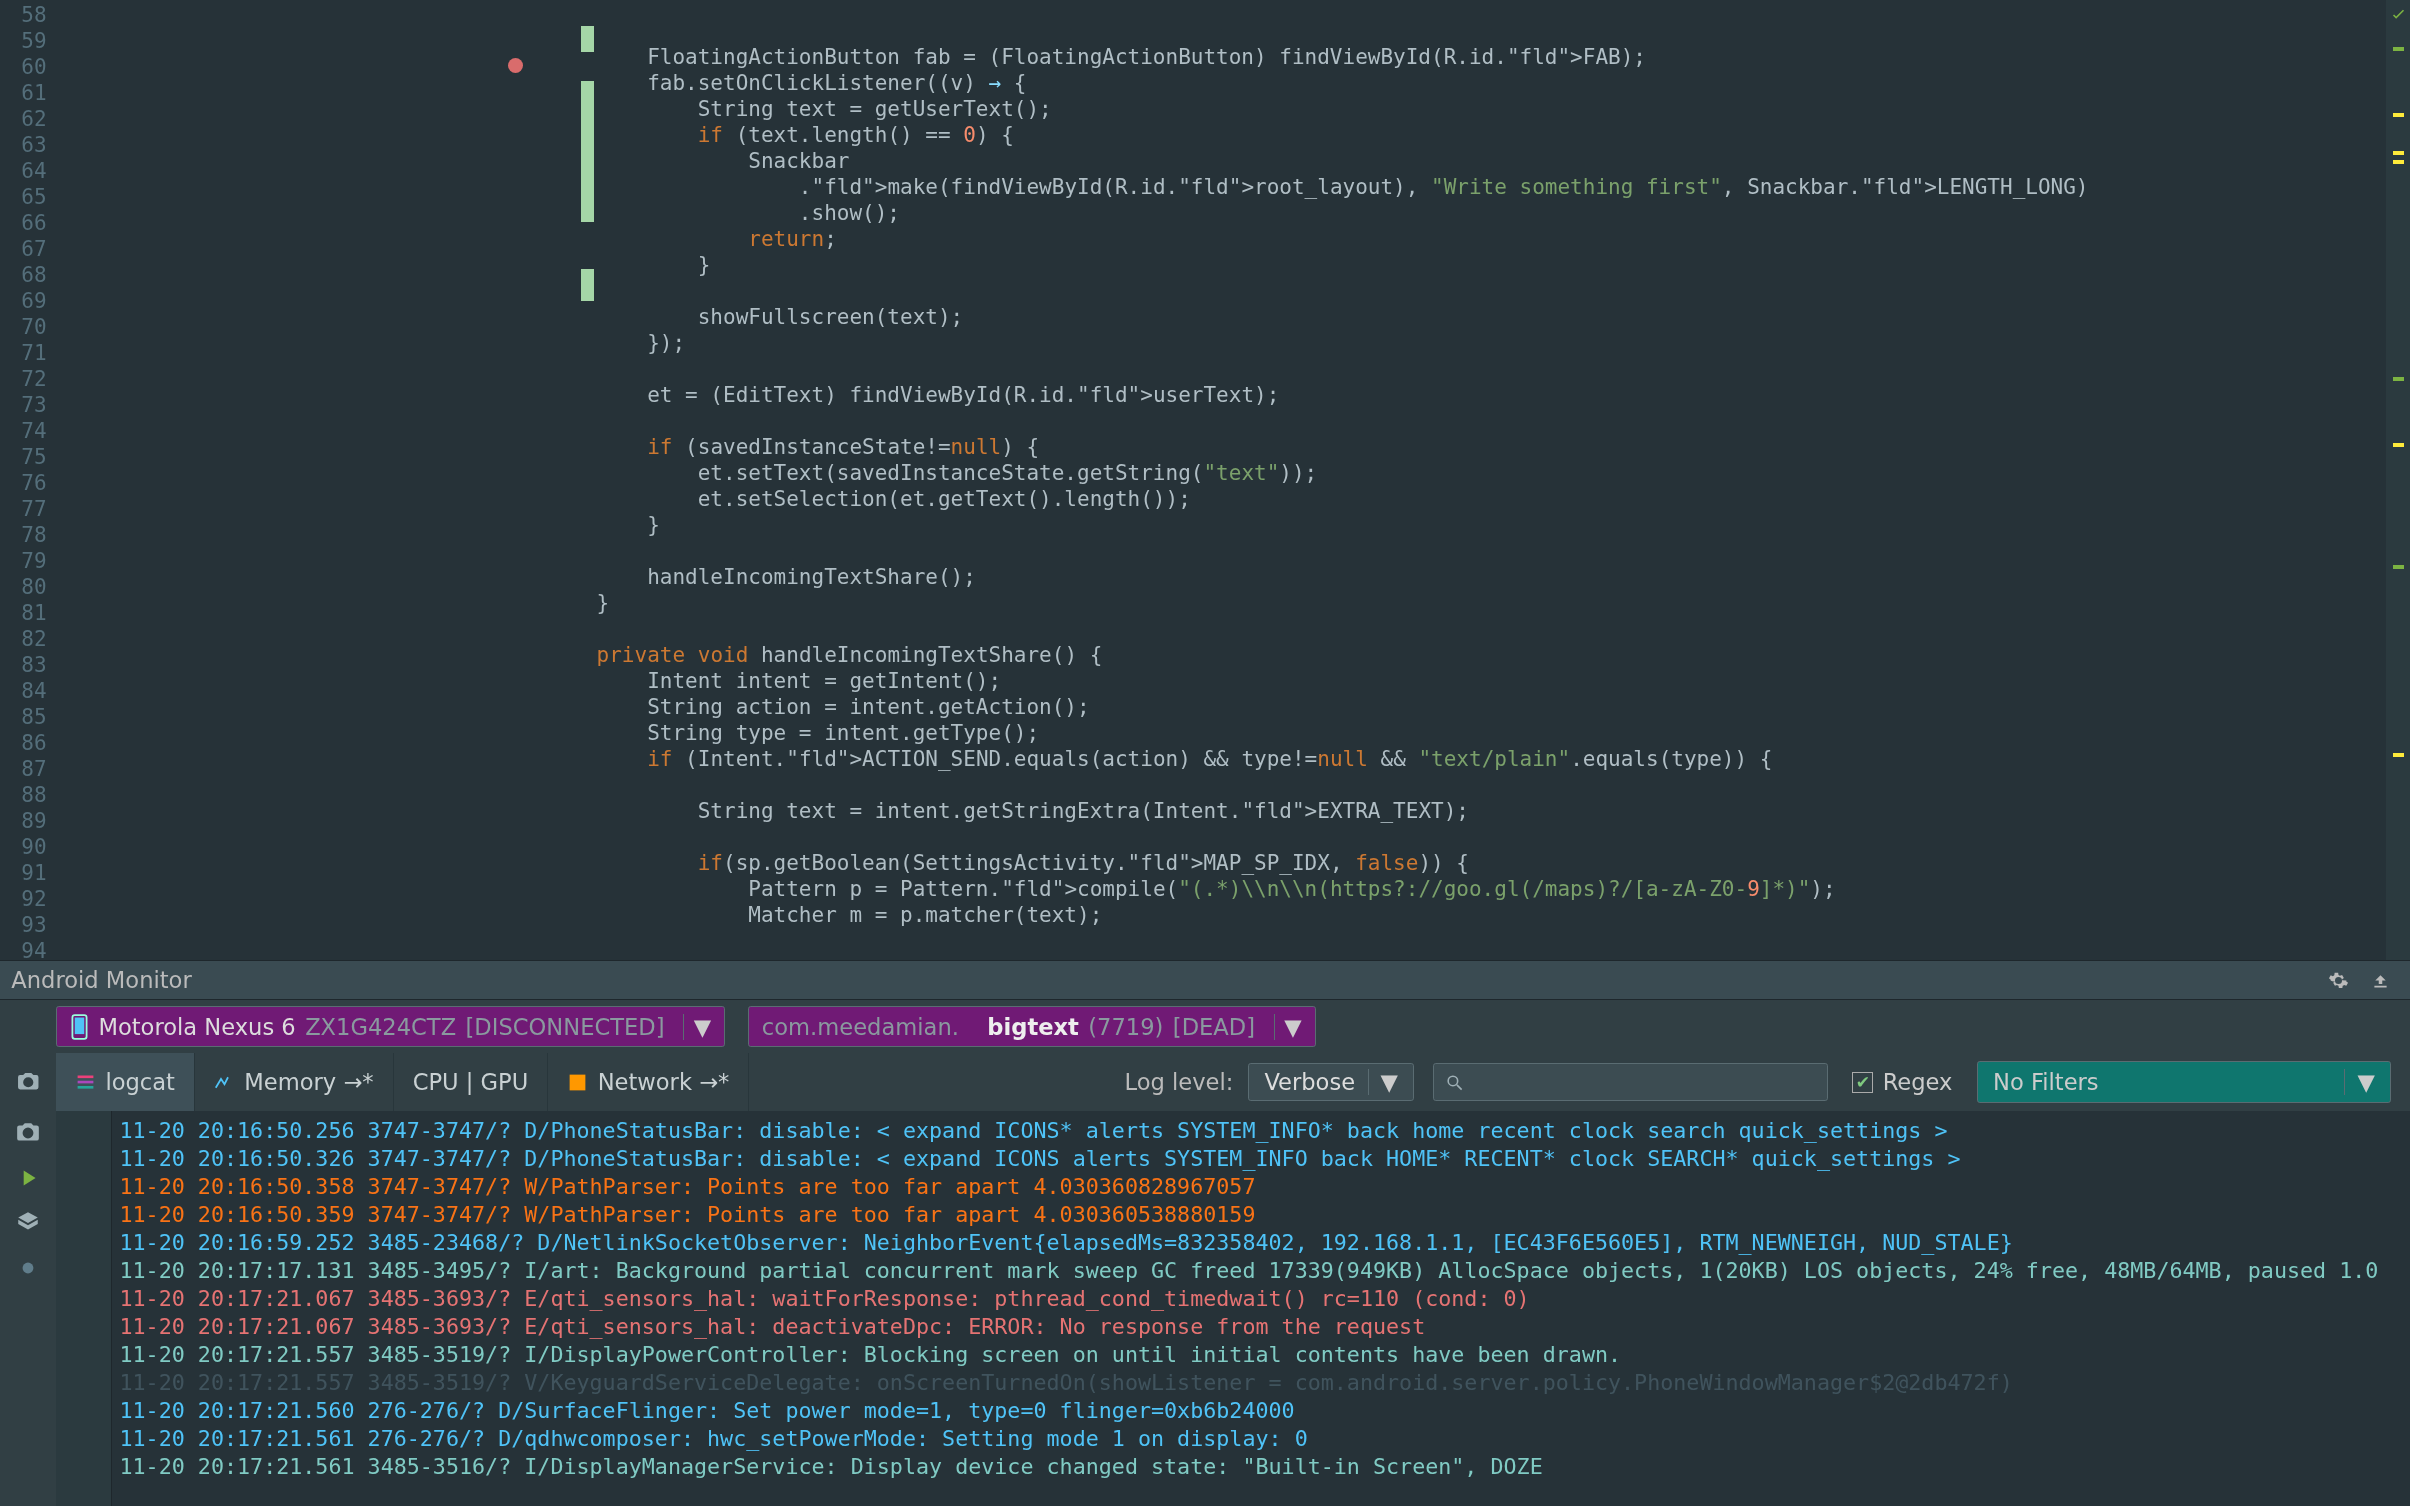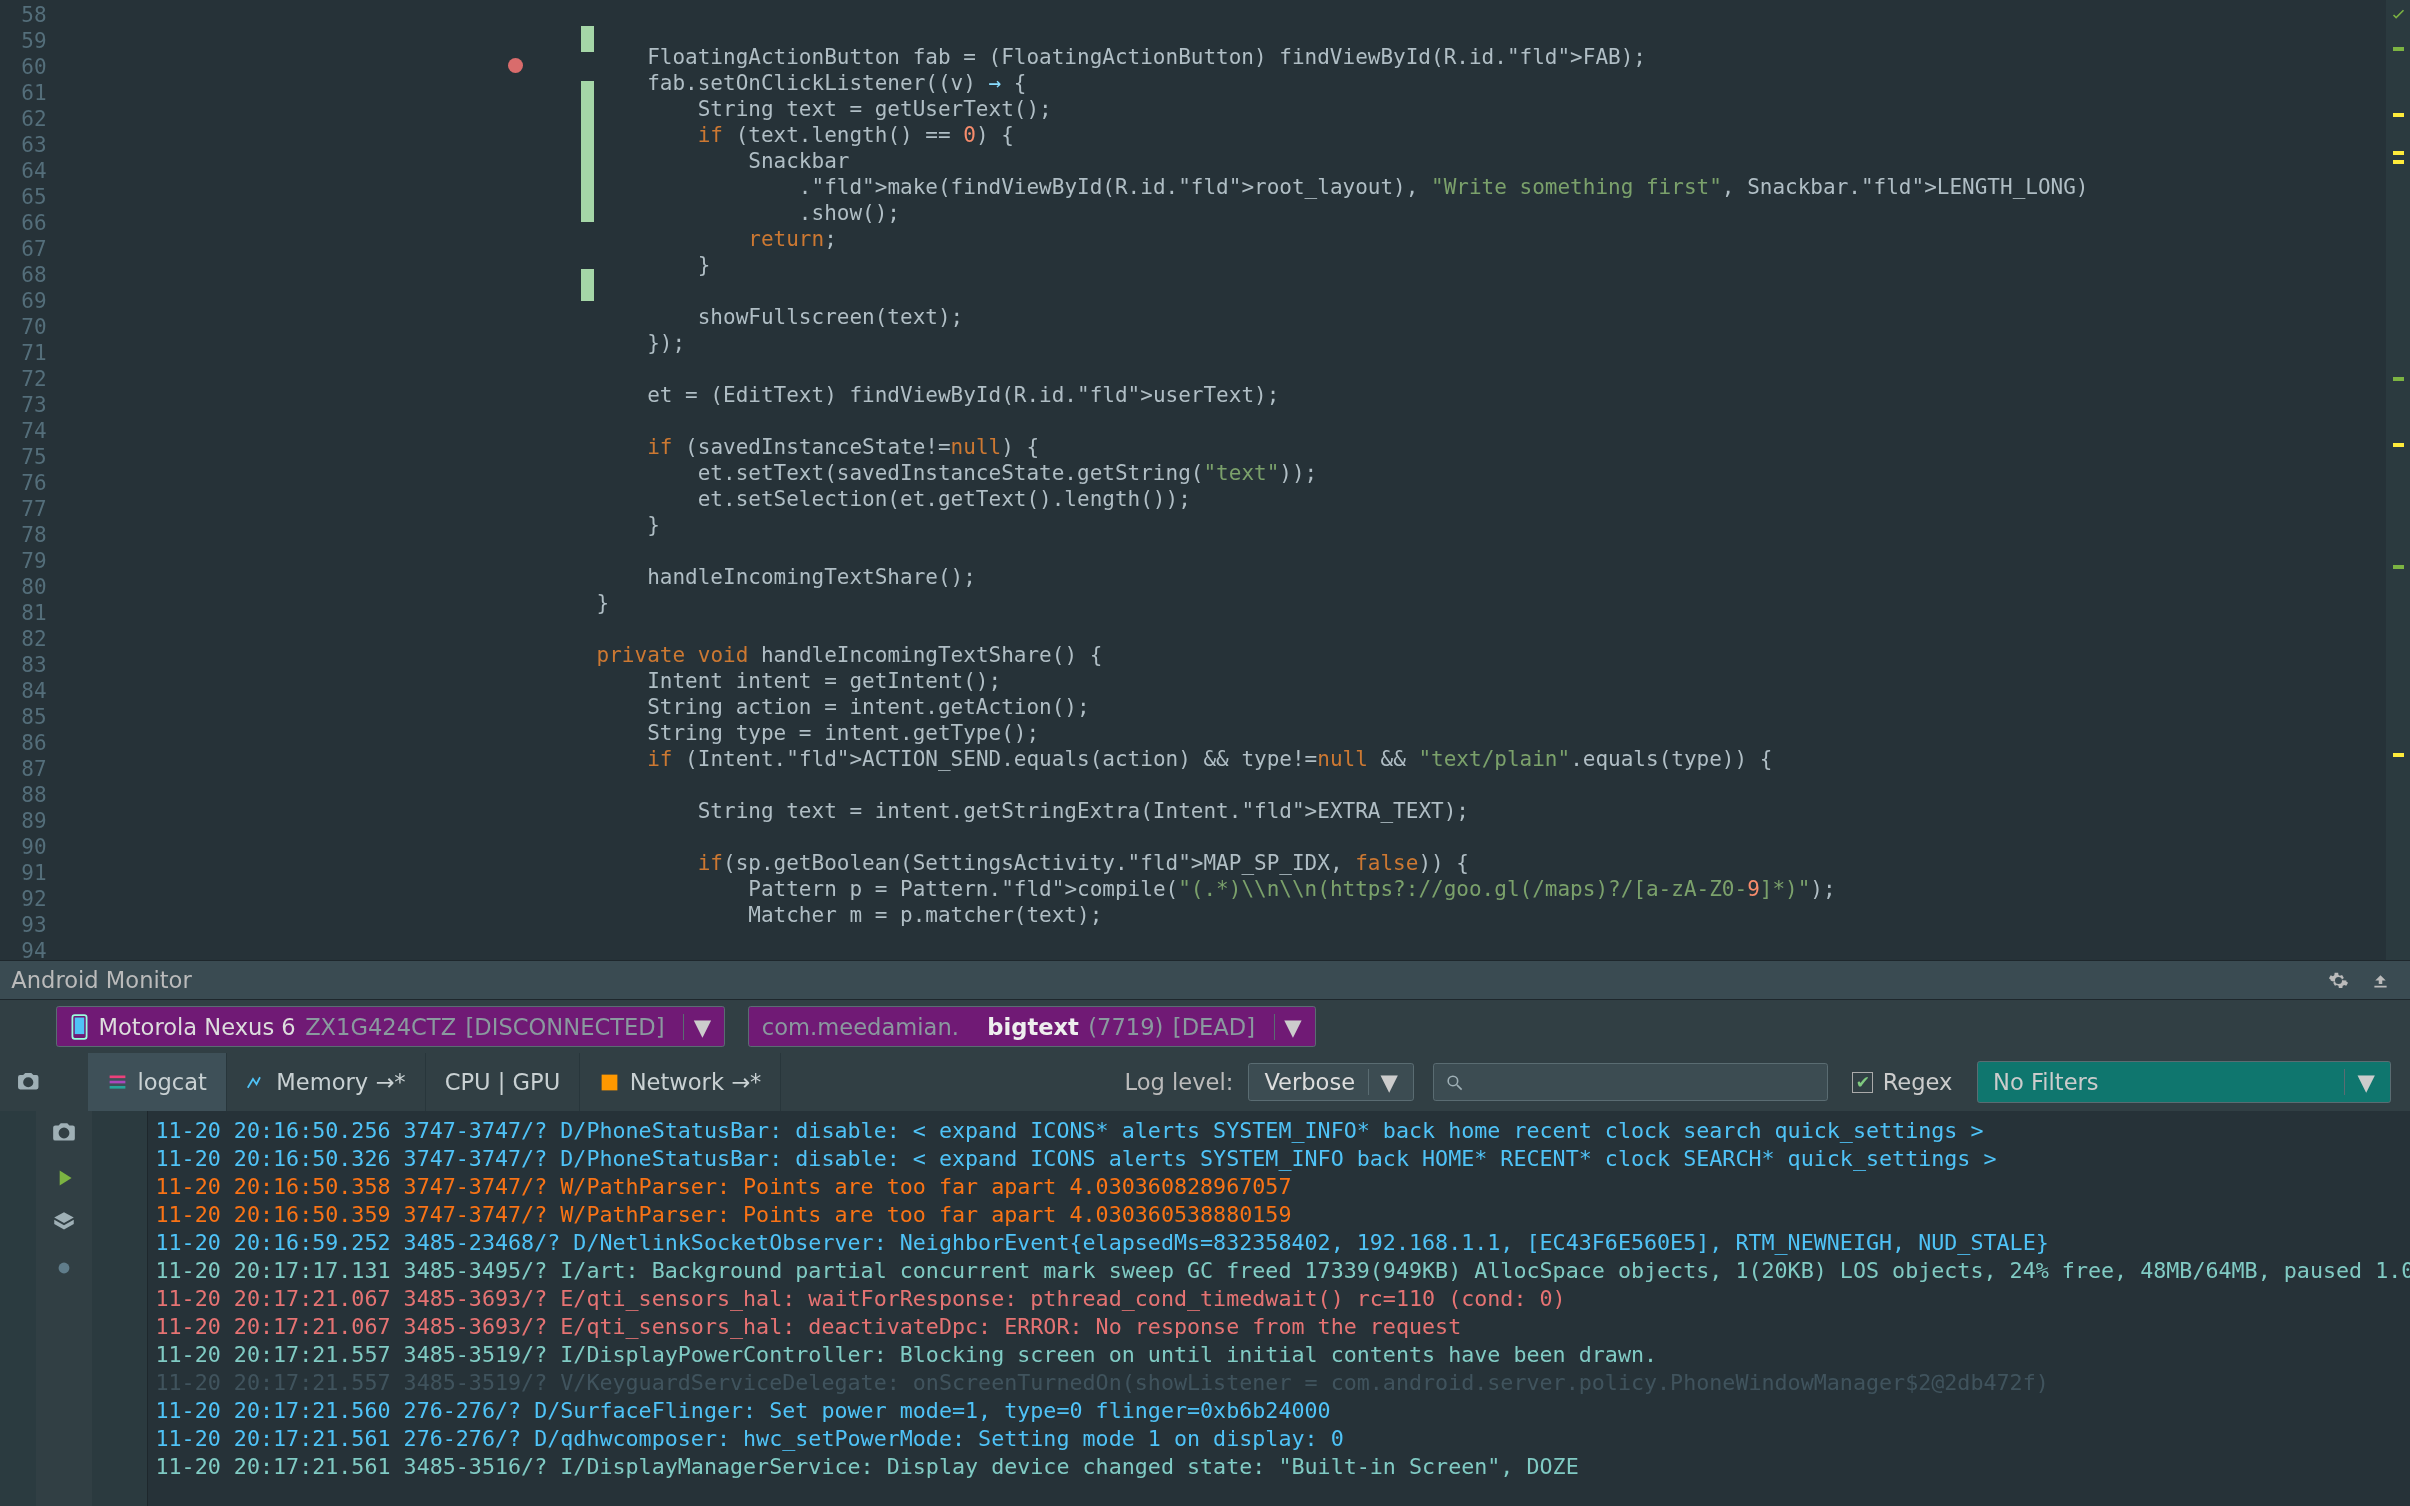--- a/index.html
+++ b/index.html
@@ -36,36 +36,36 @@
   
   .devrow { position:absolute; left:0; top:1000px; right:0; height:53px; background:#313f44; display:flex; align-items:center; padding-left:56px; gap:22.6px; }
   .combo { height:41px; background:#701a75; border:0.9px solid #5a6c72; border-radius:2.8px; display:flex; align-items:center; padding:0 13px; color:#ddd; font-size:22.6px; gap:9.4px; }
   .combo .arrow { width:28px; text-align:center; border-left:0.9px solid #5a6c72; margin-left:9.4px; padding-left:9.4px; color:#ccc; }
   .dim { color:#8a9a9f; }
 
   
   .tabrow { position:absolute; left:0; top:1053px; right:0; height:58px; background:#313f44; display:flex; align-items:center; }
   .lefticons { width:56px; display:flex; flex-direction:column; align-items:center; gap:5.6px; }
   .lefticons .ic { width:24.5px; height:24.5px; }
-  .tabs { display:flex; height:100%;margin-left:32px; }
+  .tabs { display:flex; height:100%; }
   .tab { padding:0 19px; display:flex; align-items:center; gap:9.4px; border-right:0.9px solid #28363b; color:#c9d1d3; font-size:22.6px; cursor:pointer; }
   .tab.active { background:#3e5058; }
   .tab .tico { width:21px; height:21px; display:inline-block; }
   .tabrow .spacer { flex:1; }
   .lbl { color:#bbb; padding:0 15px; font-size:22.6px; }
   .sel { height:38px; background:#3c4c52; border:0.9px solid #5a6c72; border-radius:2.8px; display:flex; align-items:center; padding:0 15px; color:#ddd; font-size:22.6px; gap:13px; }
   .sel .arrow { border-left:0.9px solid #5a6c72; padding-left:11.3px; color:#ccc; }
   .search { height:38px; width:395px; background:#3c4c52; border:0.9px solid #5a6c72; border-radius:2.8px; display:flex; align-items:center; padding:0 11.3px; color:#888; font-size:21px; gap:7.5px; margin-left:19px; }
   .chk { display:flex; align-items:center; gap:9.4px; margin:0 24.5px; color:#ccc; font-size:22.6px; }
   .chk .box { width:21px; height:21px; border:1.9px solid #aaa; display:flex; align-items:center; justify-content:center; color:#7fc97f; font-size:17px; }
   .filterSel { height:42px; width:414px; background:#0f766e; border:0.9px solid #5a6c72; border-radius:2.8px; display:flex; align-items:center; padding:0 15px; color:#ccc; font-size:22.6px; margin-right:19px; }
   .filterSel .arrow { margin-left:auto; border-left:0.9px solid #5a6c72; padding-left:13px; }
 
   
-  .logbody { position:absolute; left:0; top:1111px; right:0; bottom:0; background:#263238; display:flex;margin-left:36px; }
+  .logbody { position:absolute; left:0; top:1111px; right:0; bottom:0; background:#263238; display:flex; }
   .logtools { width:56px; background:#313f44; display:flex; flex-direction:column; align-items:center; padding-top:9.4px; gap:19px; }
   .logtools .t { width:26px; height:26px; color:#9fb0b6; cursor:pointer; }
   .logtools2 { width:56px; background:#2b3a3f; display:flex; flex-direction:column; align-items:center; padding-top:9.4px; gap:17px; border-right:0.9px solid #1e272c;}
   .logtext { flex:1; overflow:hidden; padding:5.6px 0 0 7.5px; font:21.7px/28px "DejaVu Sans Mono",monospace; white-space:pre; }
   .logtext .l { height:28px; }
   .lv-D { color:#4fc3f7; }   
   .lv-I { color:#80cbc4; }   
   .lv-W { color:#f97316; }   
   .lv-E { color:#e57373; }   
   .lv-V { color:#607d8b; }   

